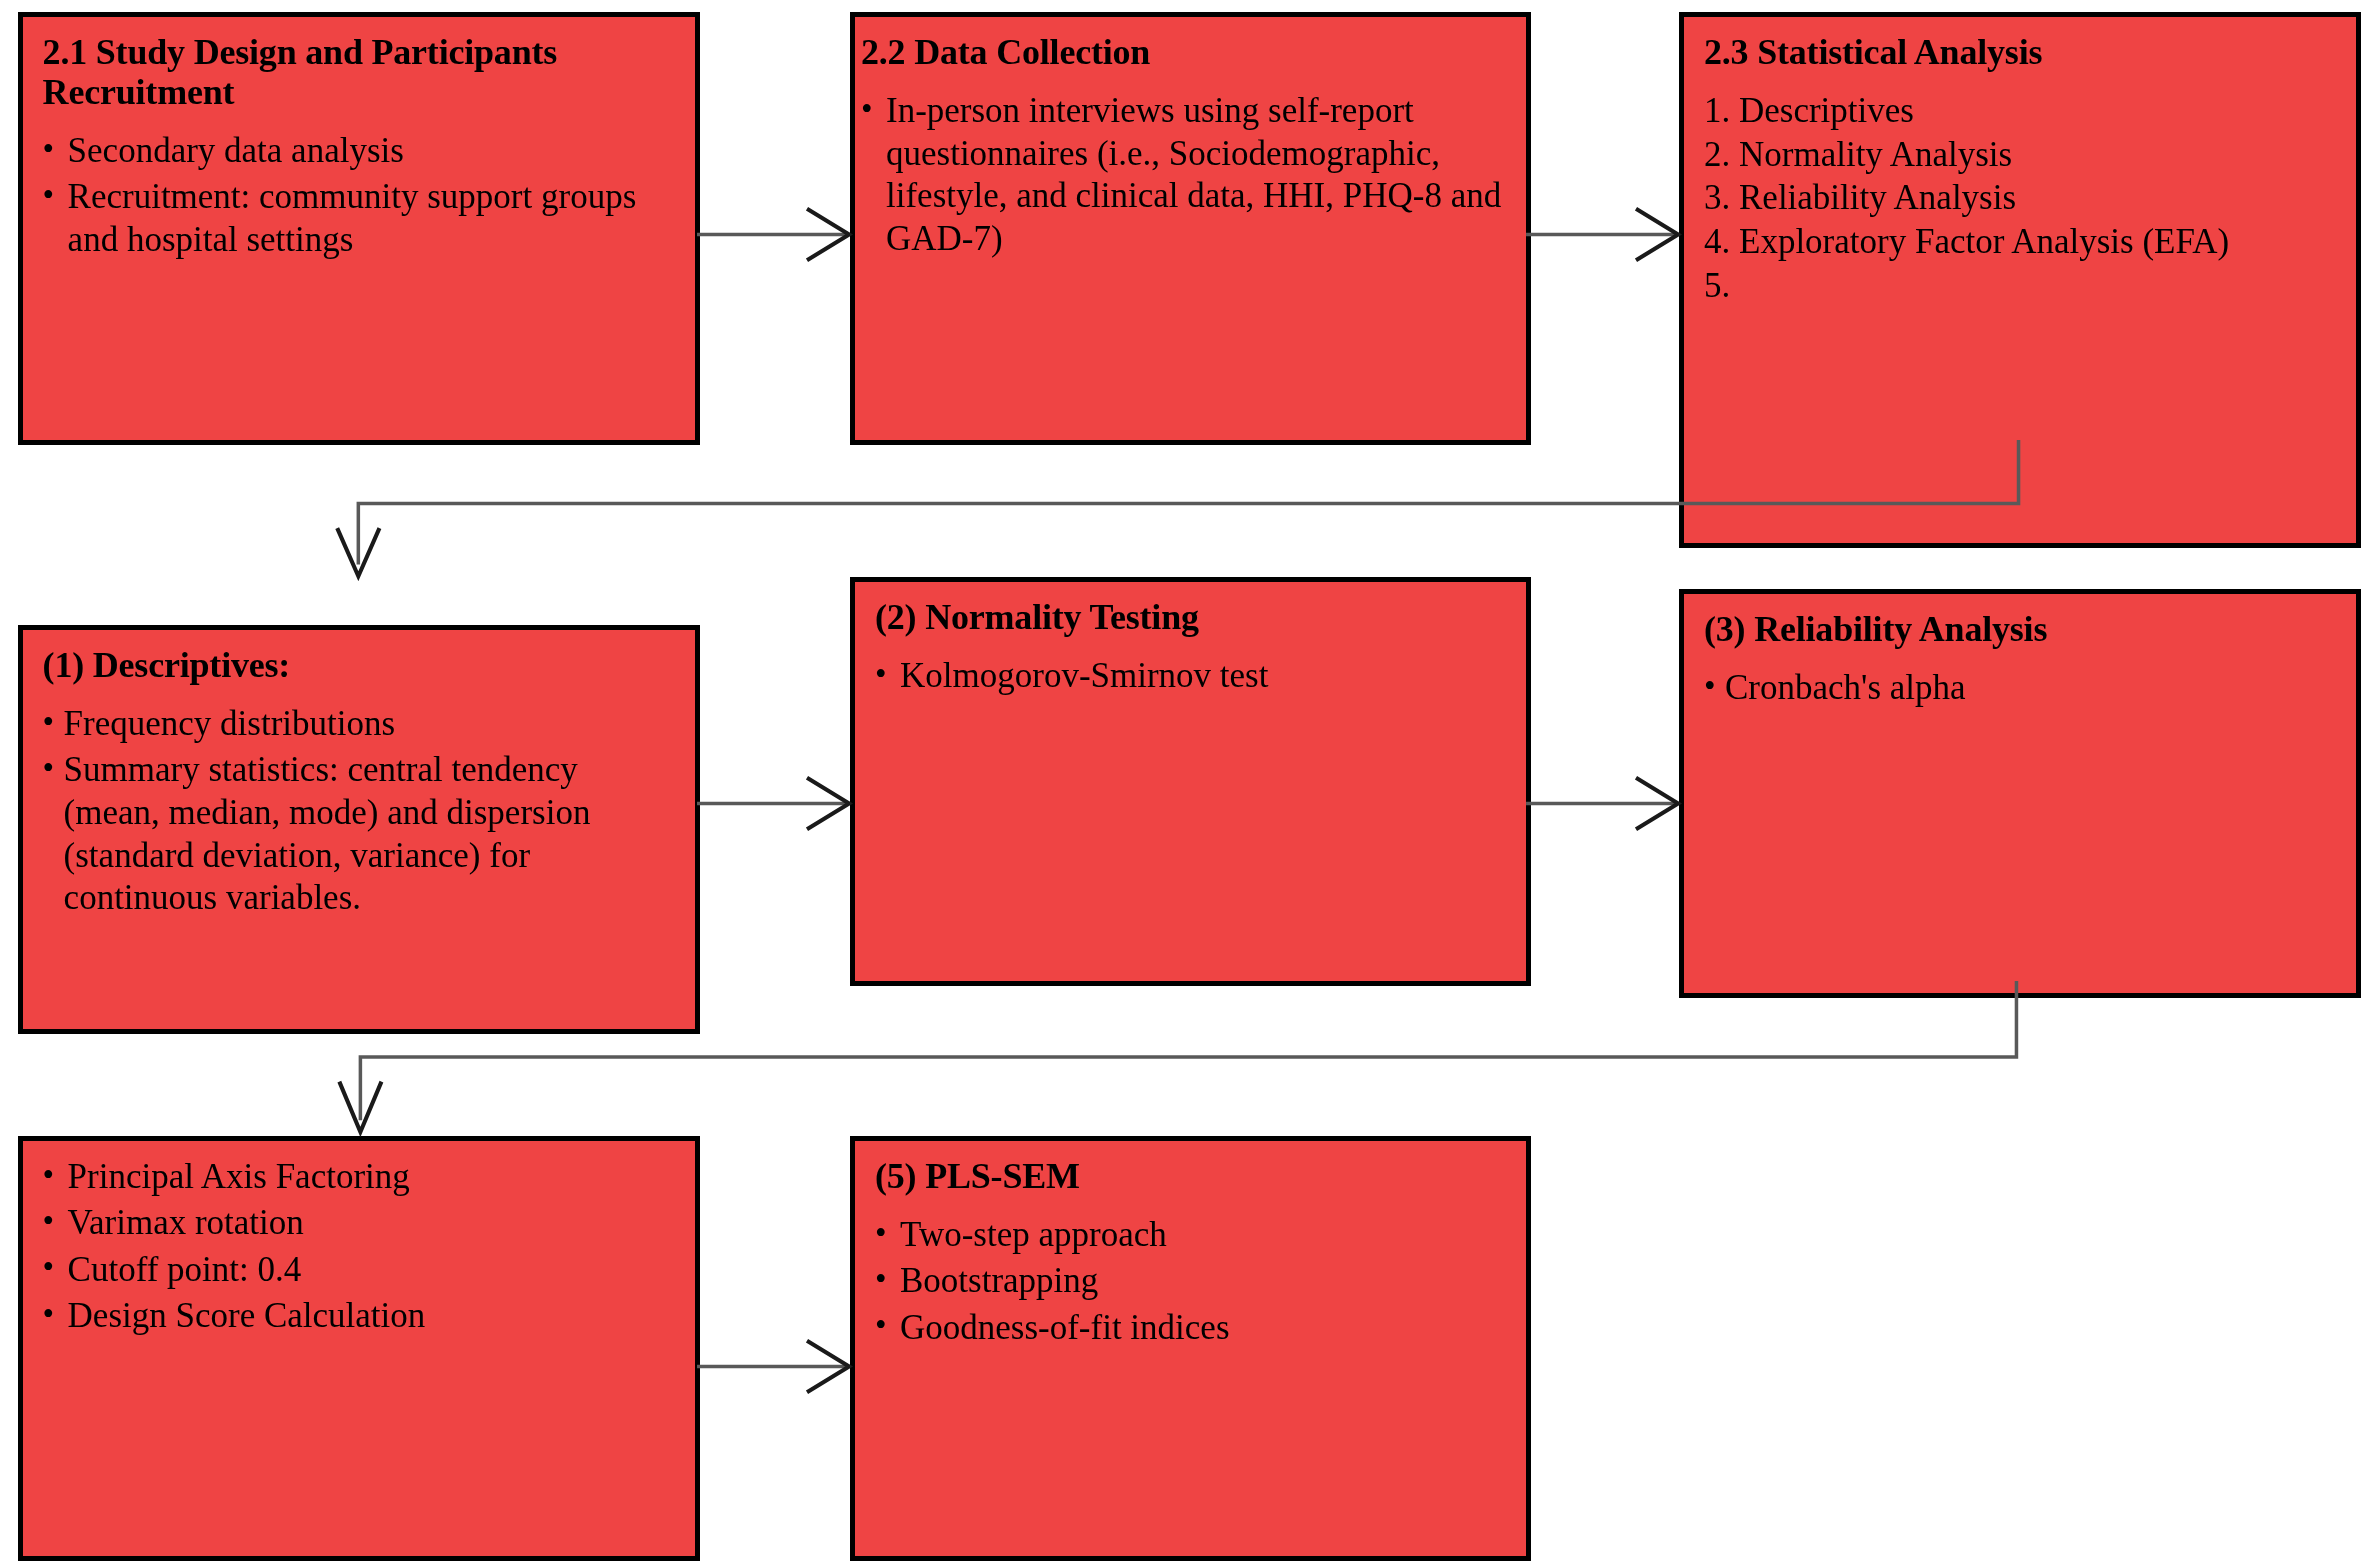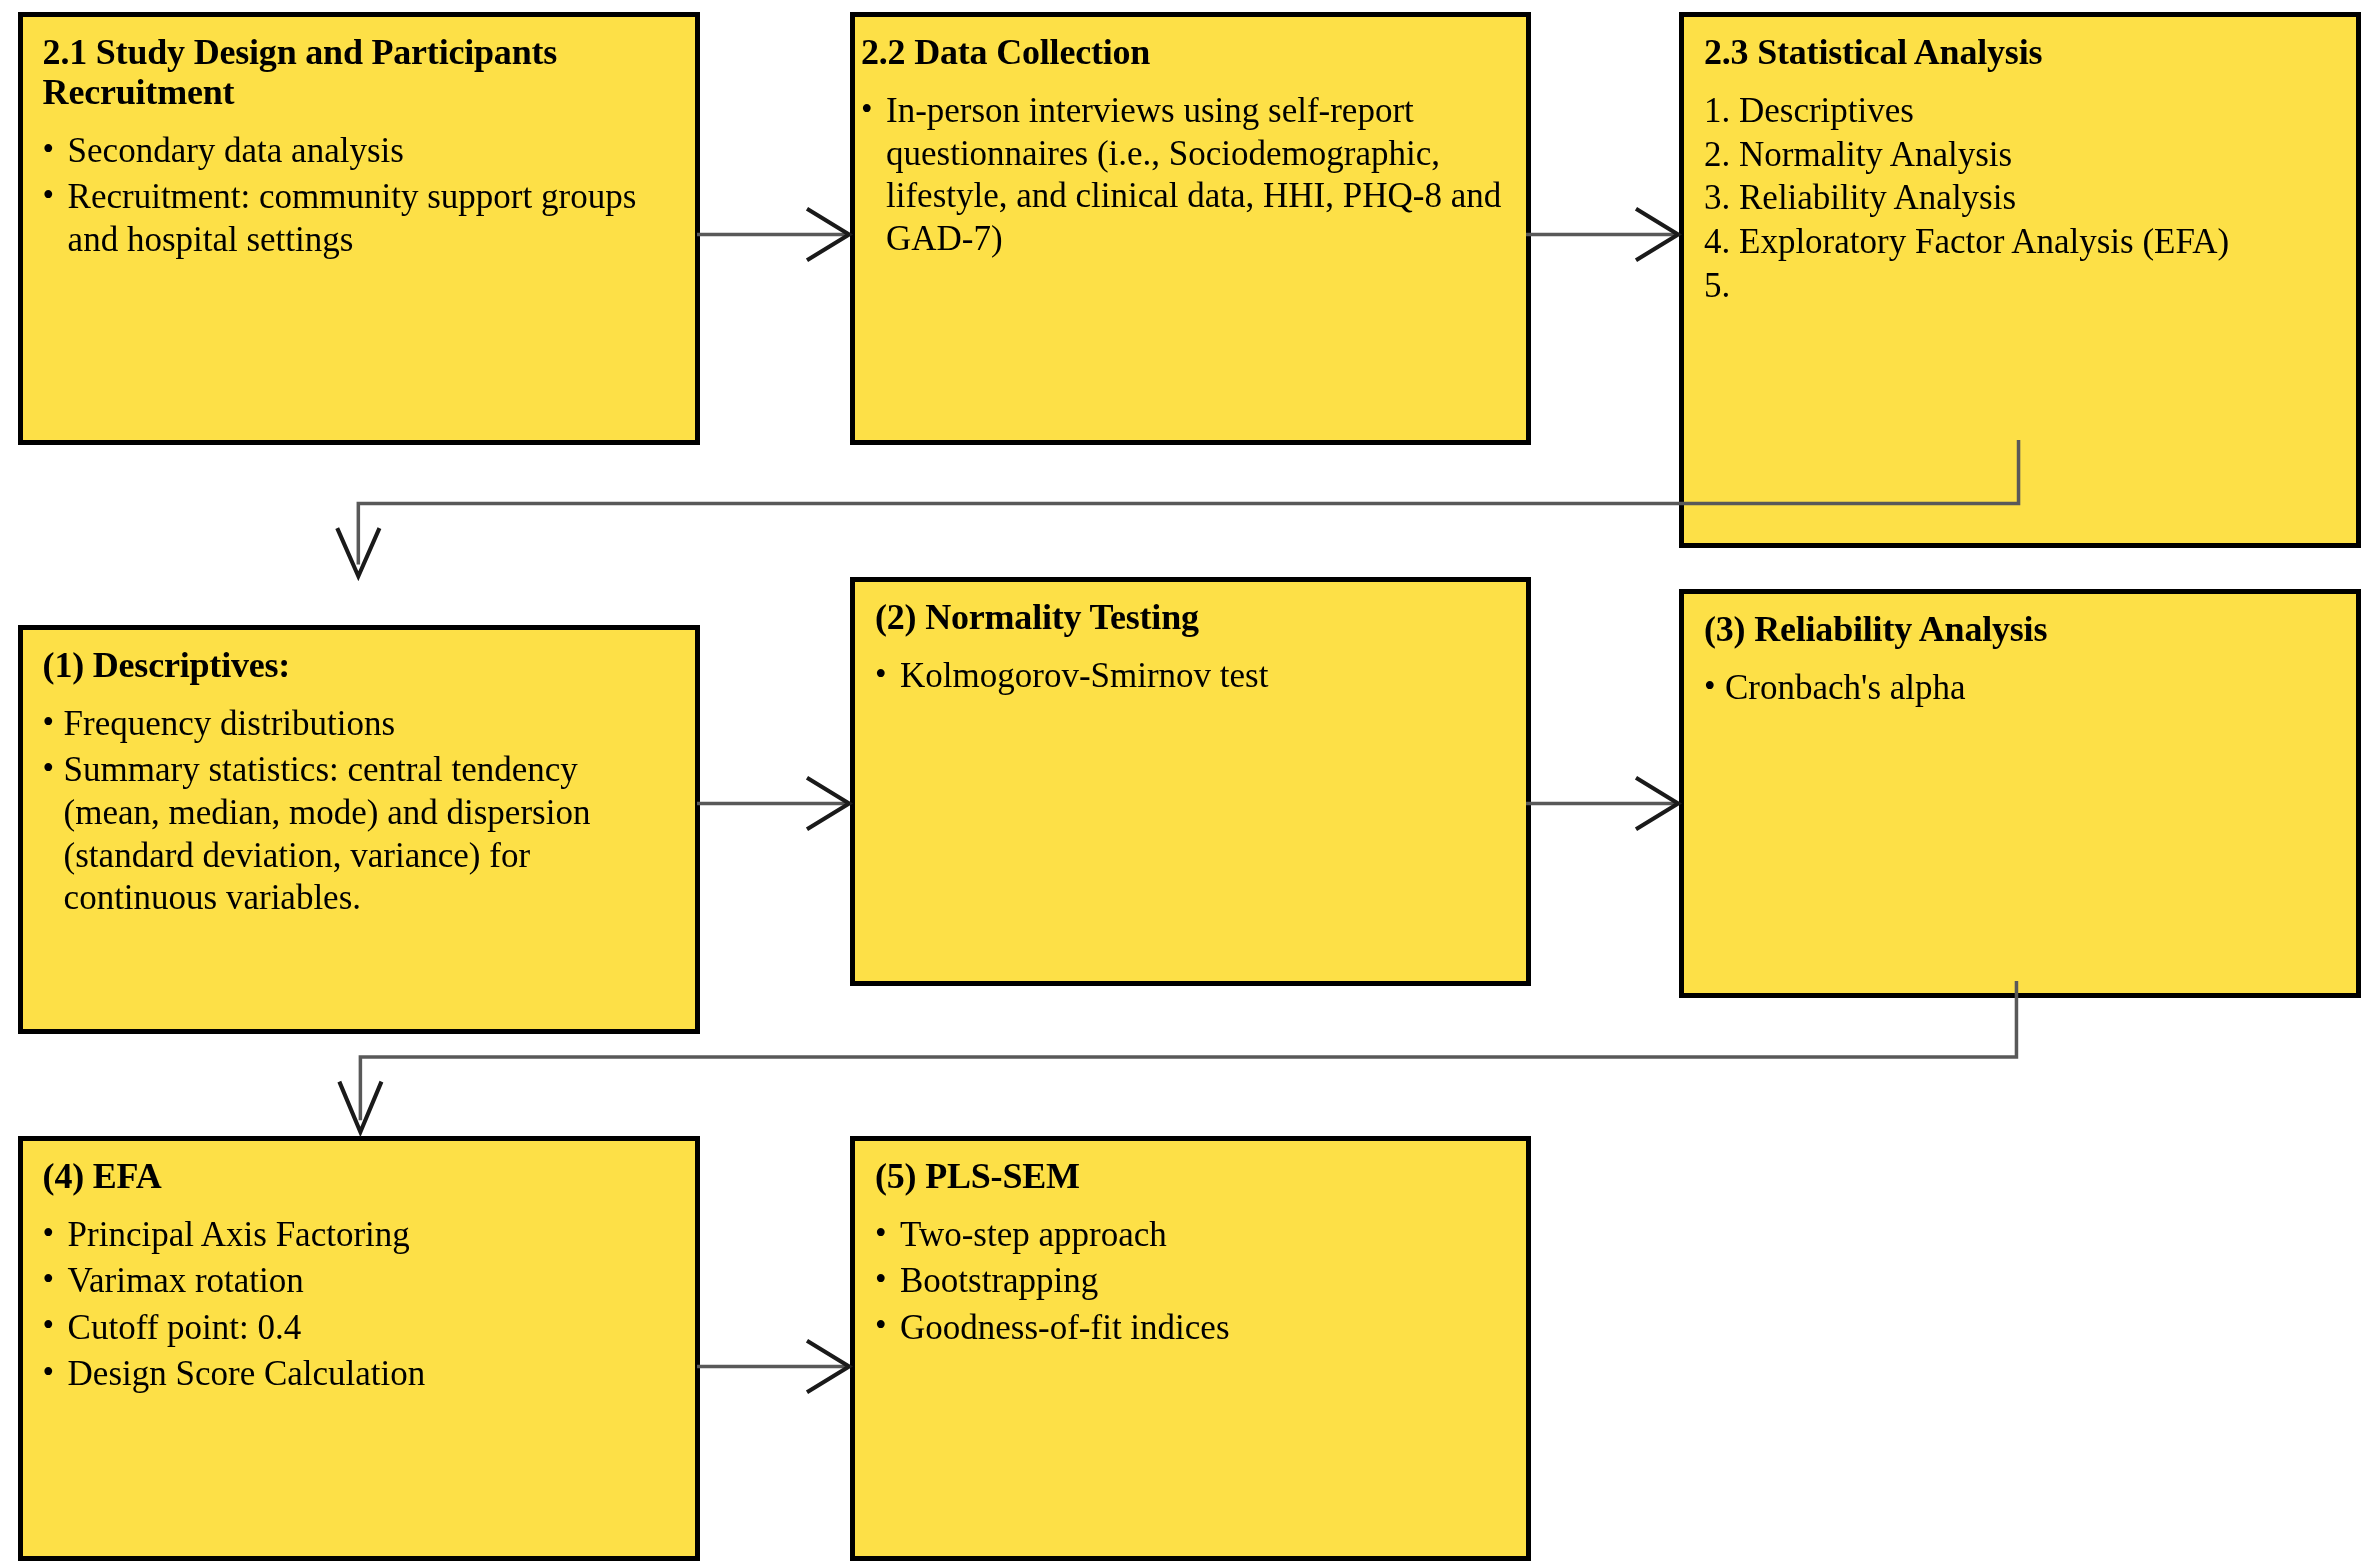--- a/index.html
+++ b/index.html
@@ -17,21 +17,21 @@
   #flowchart {
     position: relative;
     width: 2377px;
     height: 1568px;
   }
 
   
   .fc-box {
     position: absolute;
     box-sizing: border-box;
-    background: #fde047;
+    background: #ef4444;
     border: 5.3px solid #000000;
     padding: 15.3px 17.6px 11.7px 20px;
   }
   .fc-box .box-title {
     font-weight: bold;
     font-size: 36px;
     line-height: 1.12;
     margin: 0 0 17.6px 0;
     letter-spacing: -0.2px;
   }
@@ -158,21 +158,20 @@
   </div>
 
   <div class="fc-box tight-bullets" id="box-3">
     <div class="box-title">(3) Reliability  Analysis</div>
     <ul class="box-list">
       <li><span class="bullet-glyph">•</span><span>Cronbach's alpha</span></li>
     </ul>
   </div>
 
   <div class="fc-box" id="box-4">
-    <div class="box-title">(4) EFA</div>
     <ul class="box-list">
       <li><span class="bullet-glyph">•</span><span>Principal Axis Factoring</span></li>
       <li><span class="bullet-glyph">•</span><span>Varimax rotation</span></li>
       <li><span class="bullet-glyph">•</span><span>Cutoff point: 0.4</span></li>
       <li><span class="bullet-glyph">•</span><span>Design Score Calculation</span></li>
     </ul>
   </div>
 
   <div class="fc-box" id="box-5">
     <div class="box-title">(5) PLS-SEM</div>

